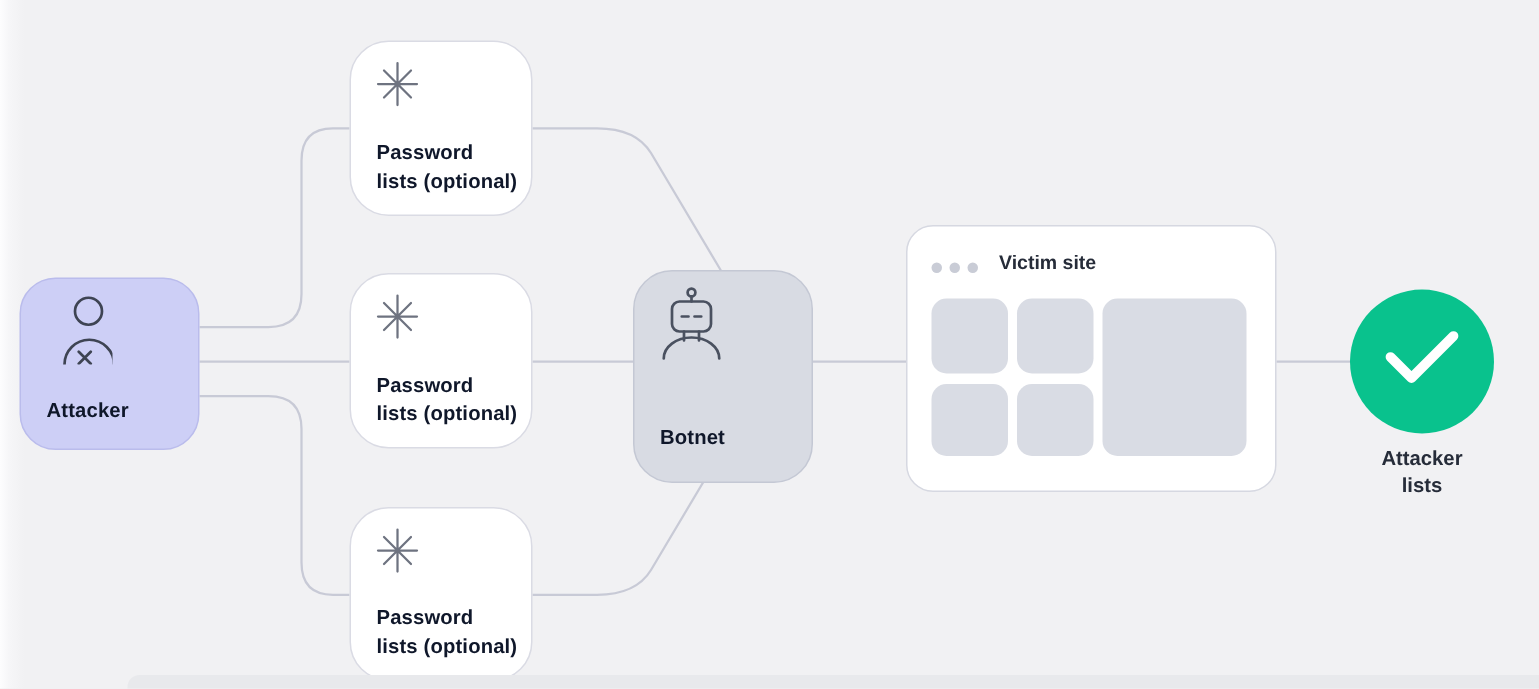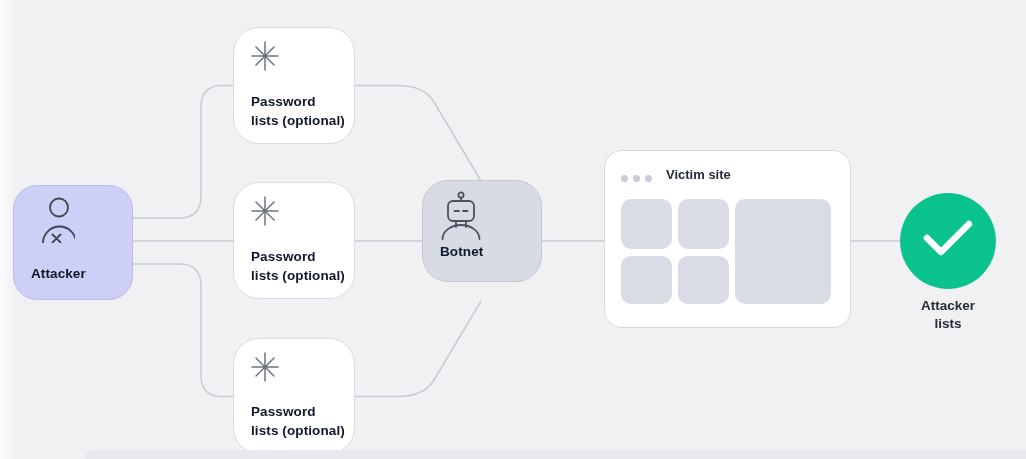--- a/index.html
+++ b/index.html
@@ -32,21 +32,21 @@
     width:122px;height:117px;left:233px;border-radius:26px;
     background:#ffffff;border:1px solid #dadbe4;
   }
   .pwbox.b1{top:27px;}
   .pwbox.b2{top:182px;}
   .pwbox.b3{top:338px;height:116px;}
   .pwbox .icon{position:absolute;left:15px;top:11px;}
   .pwbox .node-label{position:absolute;left:17px;bottom:13px;}
   
   .botnet{
-    left:422px;top:180px;width:120px;height:102px;border-radius:26px;
+    left:422px;top:180px;width:120px;height:142px;border-radius:26px;
     background:#d8dbe3;border:1px solid #c4c8d4;
   }
   .botnet .icon{position:absolute;left:17px;top:10px;}
   .botnet .node-label{position:absolute;left:17px;bottom:20px;}
   
   .victim{
     left:604px;top:150px;width:247px;height:178px;border-radius:18px;
     background:#ffffff;border:1px solid #d6d8e1;
   }
   .victim-header{

